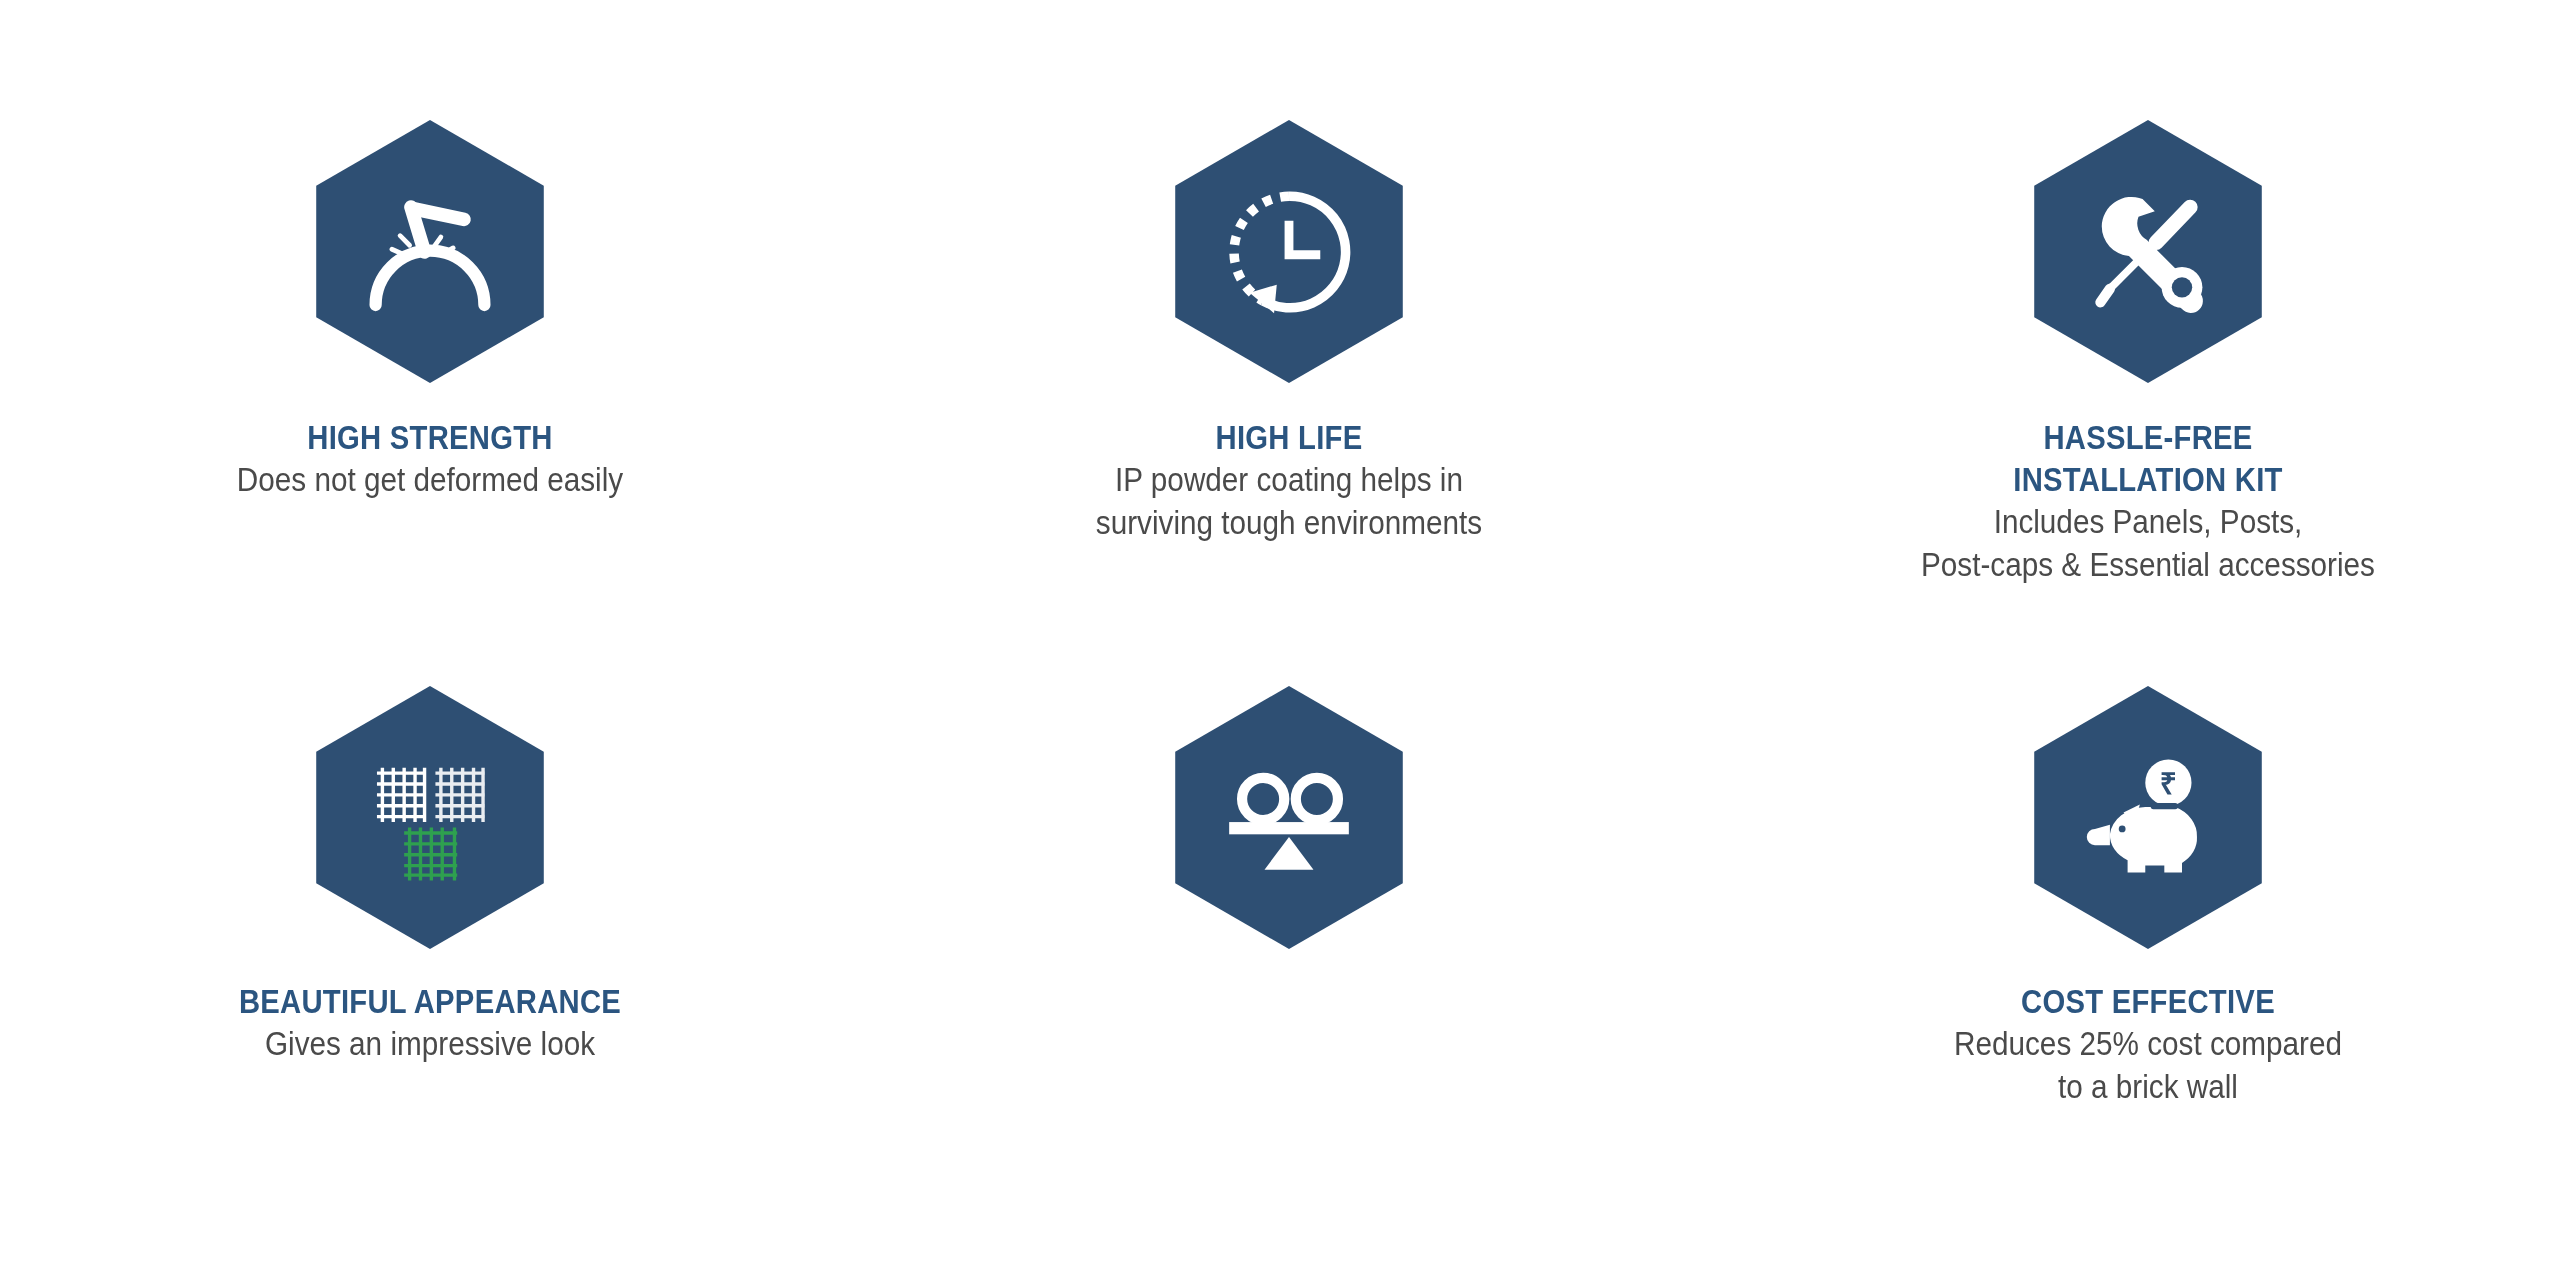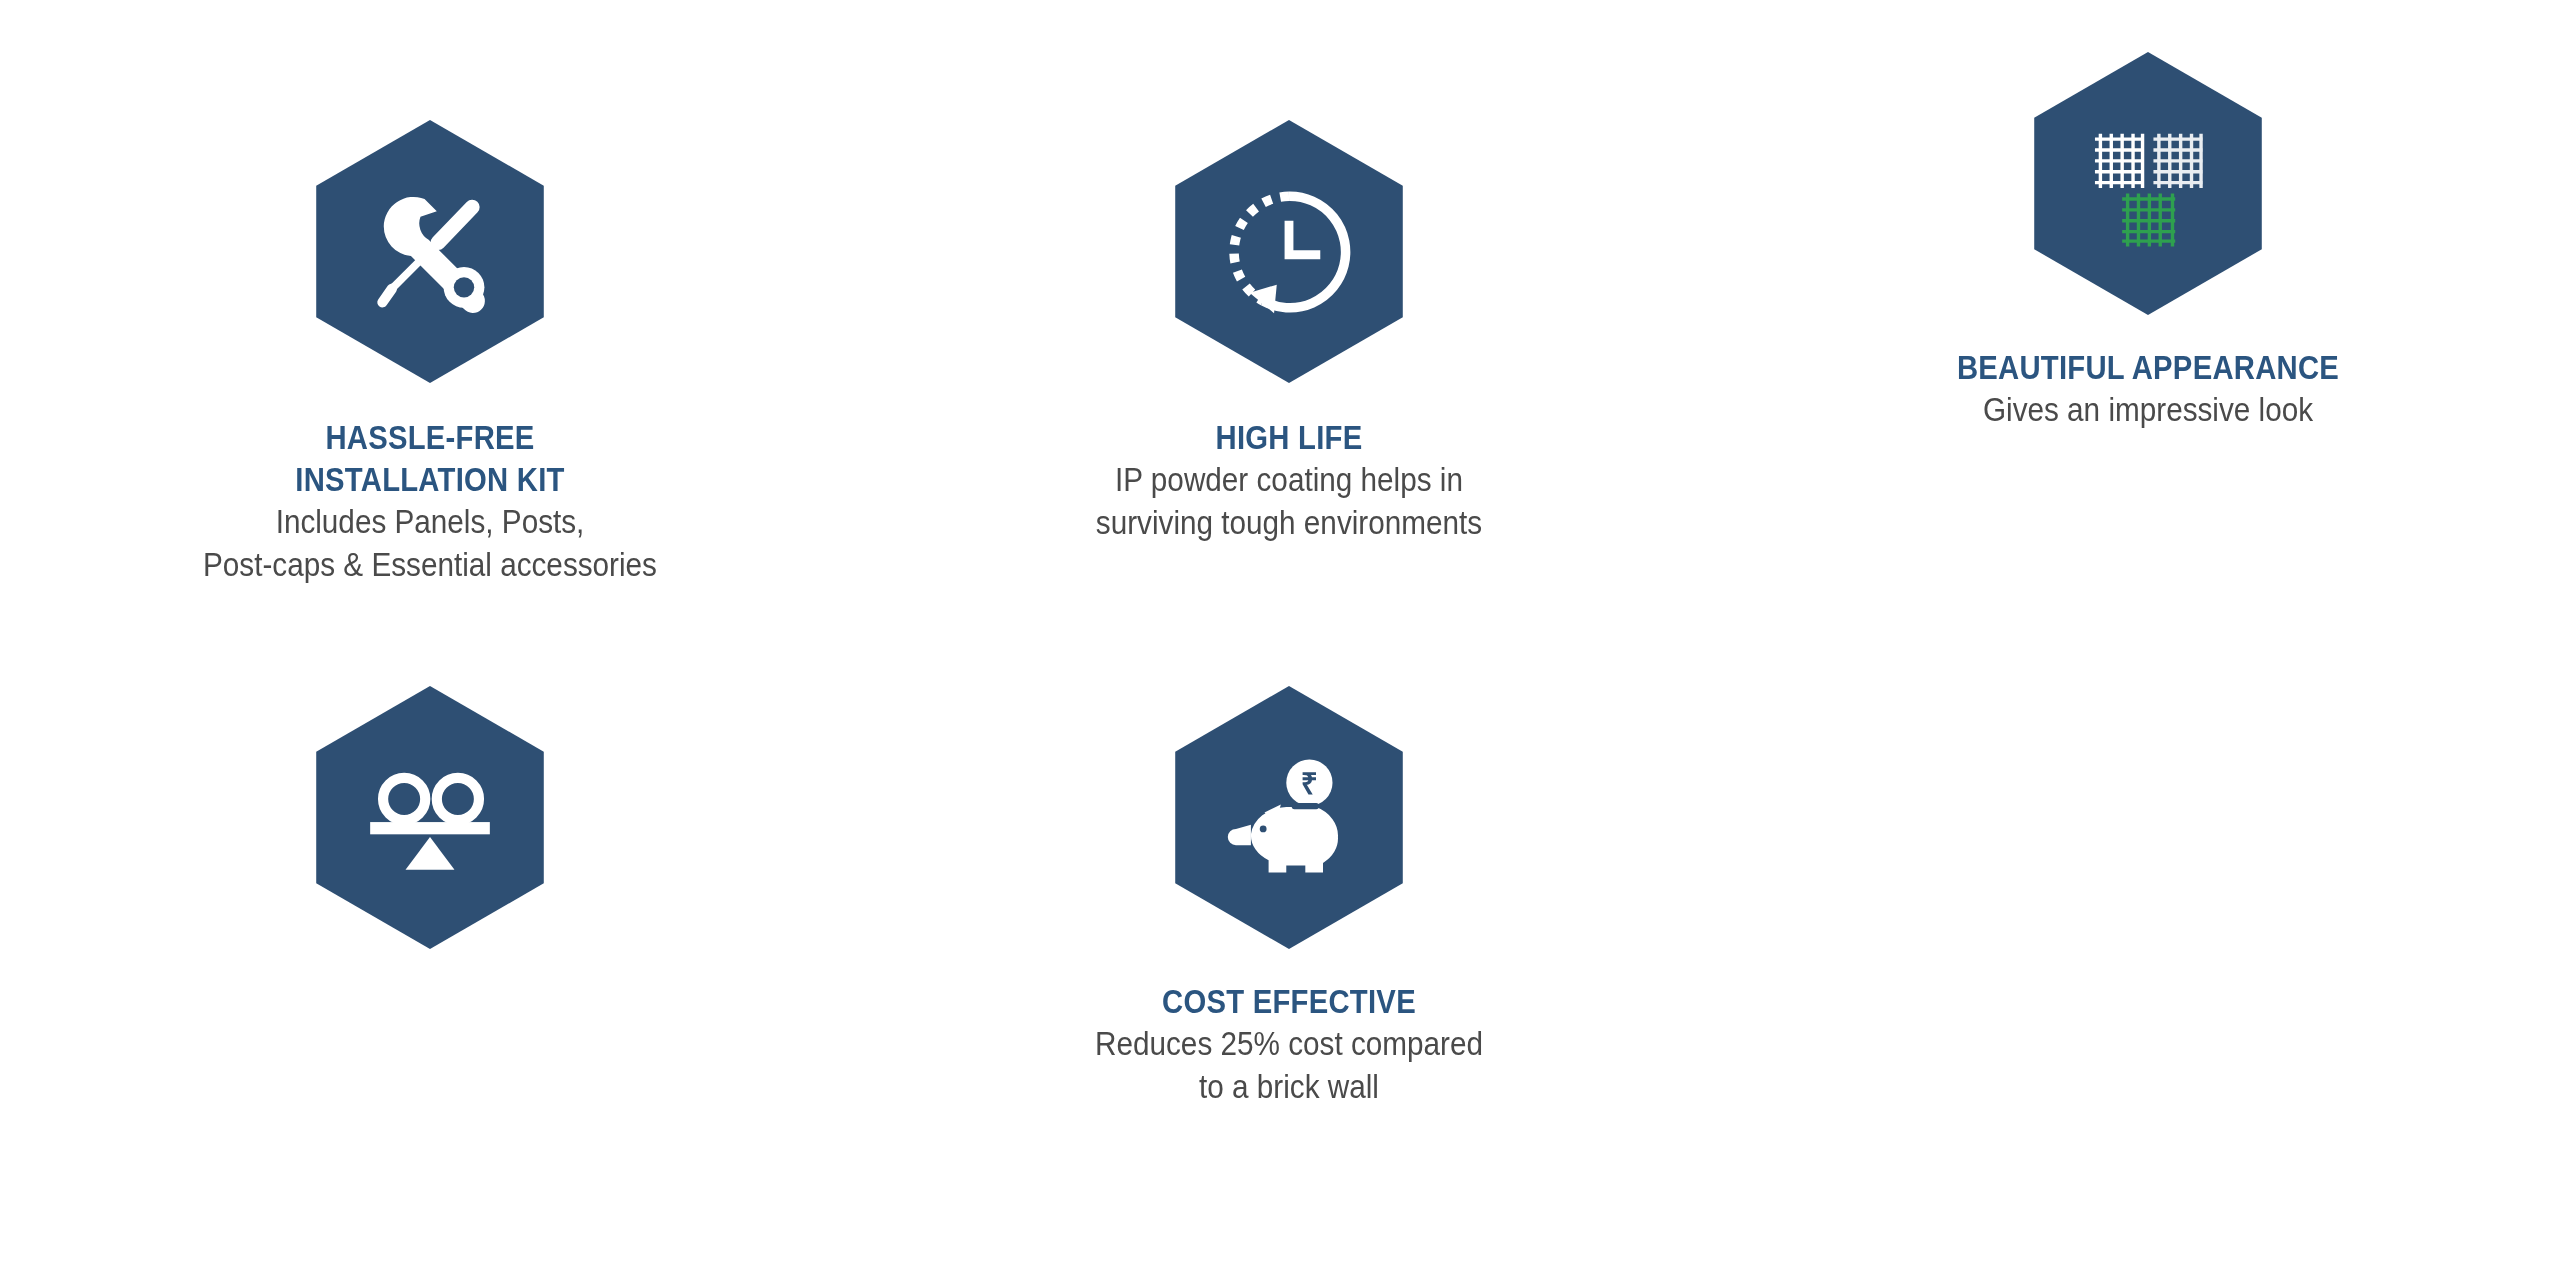--- a/index.html
+++ b/index.html
@@ -98,20 +98,71 @@
 
   .r2 .hex-wrap { margin-top: 52px; }
   .r2 .textblock { margin-top: 31px; }
 </style>
 </head>
 <body>
 
 <div class="board">
   <div class="grid">
 
+    <div class="cell r1">
+      <div class="hex-wrap">
+        <svg class="hex" viewBox="0 0 334 386">
+          <polygon points="167,0 334,96.5 334,289.5 167,386 0,289.5 0,96.5" fill="#2E4F73"></polygon>
+        </svg>
+        <svg class="hex-icon" viewBox="0 0 200 200">
+          <g fill="none" stroke="#ffffff" stroke-linecap="round">
+
+            <path d="M74 36 L150 52" stroke-width="20"></path>
+
+            <path d="M72 34 L92 100" stroke-width="20"></path>
+
+            <path d="M44 96 L62 104" stroke-width="7"></path>
+            <path d="M56 76 L70 90" stroke-width="7"></path>
+            <path d="M116 78 L106 92" stroke-width="7"></path>
+            <path d="M134 94 L116 104" stroke-width="7"></path>
+
+            <path d="M20 178 A 80 80 0 0 1 180 178" stroke-width="18"></path>
+          </g>
+        </svg>
+      </div>
+      <div class="textblock">
+        <p class="title">HIGH STRENGTH</p>
+        <p class="desc">Does not get deformed easily</p>
+      </div>
+    </div>
+
+    <div class="cell r1">
+      <div class="hex-wrap">
+        <svg class="hex" viewBox="0 0 334 386">
+          <polygon points="167,0 334,96.5 334,289.5 167,386 0,289.5 0,96.5" fill="#2E4F73"></polygon>
+        </svg>
+        <svg class="hex-icon" viewBox="0 0 200 200">
+          <g fill="none" stroke="#ffffff">
+
+            <path d="M100 18 A 82 82 0 1 1 62 172" stroke-width="14" stroke-linecap="butt"></path>
+
+            <path d="M100 18 A 82 82 0 0 0 62 172" stroke-width="14" stroke-dasharray="13 13" stroke-linecap="butt"></path>
+
+            <path d="M100 54 L100 104 L146 104" stroke-width="13" stroke-linecap="butt" stroke-linejoin="miter"></path>
+          </g>
+
+          <polygon points="42 160 82 148 78 190" fill="#ffffff"></polygon>
+        </svg>
+      </div>
+      <div class="textblock">
+        <p class="title">HIGH LIFE</p>
+        <p class="desc">IP powder coating helps in
+surviving tough environments</p>
+      </div>
+    </div>
 
     <div class="cell r1">
       <div class="hex-wrap">
         <svg class="hex" viewBox="0 0 334 386">
           <polygon points="167,0 334,96.5 334,289.5 167,386 0,289.5 0,96.5" fill="#2E4F73"></polygon>
         </svg>
         <svg class="hex-icon" viewBox="0 0 200 200">
           <g fill="#ffffff">
 
             <path d="M92 22
@@ -133,45 +184,20 @@
             <path d="M108 90 L48 150" stroke-width="11"></path>
             <path d="M44 154 L30 174" stroke-width="15"></path>
           </g>
         </svg>
       </div>
       <div class="textblock">
         <p class="title">HASSLE-FREE
 INSTALLATION KIT</p>
         <p class="desc">Includes Panels, Posts,
 Post-caps &amp; Essential accessories</p>
-      </div>
-    </div>
-
-    <div class="cell r1">
-      <div class="hex-wrap">
-        <svg class="hex" viewBox="0 0 334 386">
-          <polygon points="167,0 334,96.5 334,289.5 167,386 0,289.5 0,96.5" fill="#2E4F73"></polygon>
-        </svg>
-        <svg class="hex-icon" viewBox="0 0 200 200">
-          <g fill="none" stroke="#ffffff">
-
-            <path d="M100 18 A 82 82 0 1 1 62 172" stroke-width="14" stroke-linecap="butt"></path>
-
-            <path d="M100 18 A 82 82 0 0 0 62 172" stroke-width="14" stroke-dasharray="13 13" stroke-linecap="butt"></path>
-
-            <path d="M100 54 L100 104 L146 104" stroke-width="13" stroke-linecap="butt" stroke-linejoin="miter"></path>
-          </g>
-
-          <polygon points="42 160 82 148 78 190" fill="#ffffff"></polygon>
-        </svg>
-      </div>
-      <div class="textblock">
-        <p class="title">HIGH LIFE</p>
-        <p class="desc">IP powder coating helps in
-surviving tough environments</p>
       </div>
     </div>
 
     <div class="cell r2">
       <div class="hex-wrap">
         <svg class="hex" viewBox="0 0 334 386">
           <polygon points="167,0 334,96.5 334,289.5 167,386 0,289.5 0,96.5" fill="#2E4F73"></polygon>
         </svg>
         <svg class="hex-icon" viewBox="0 0 200 200">
 

